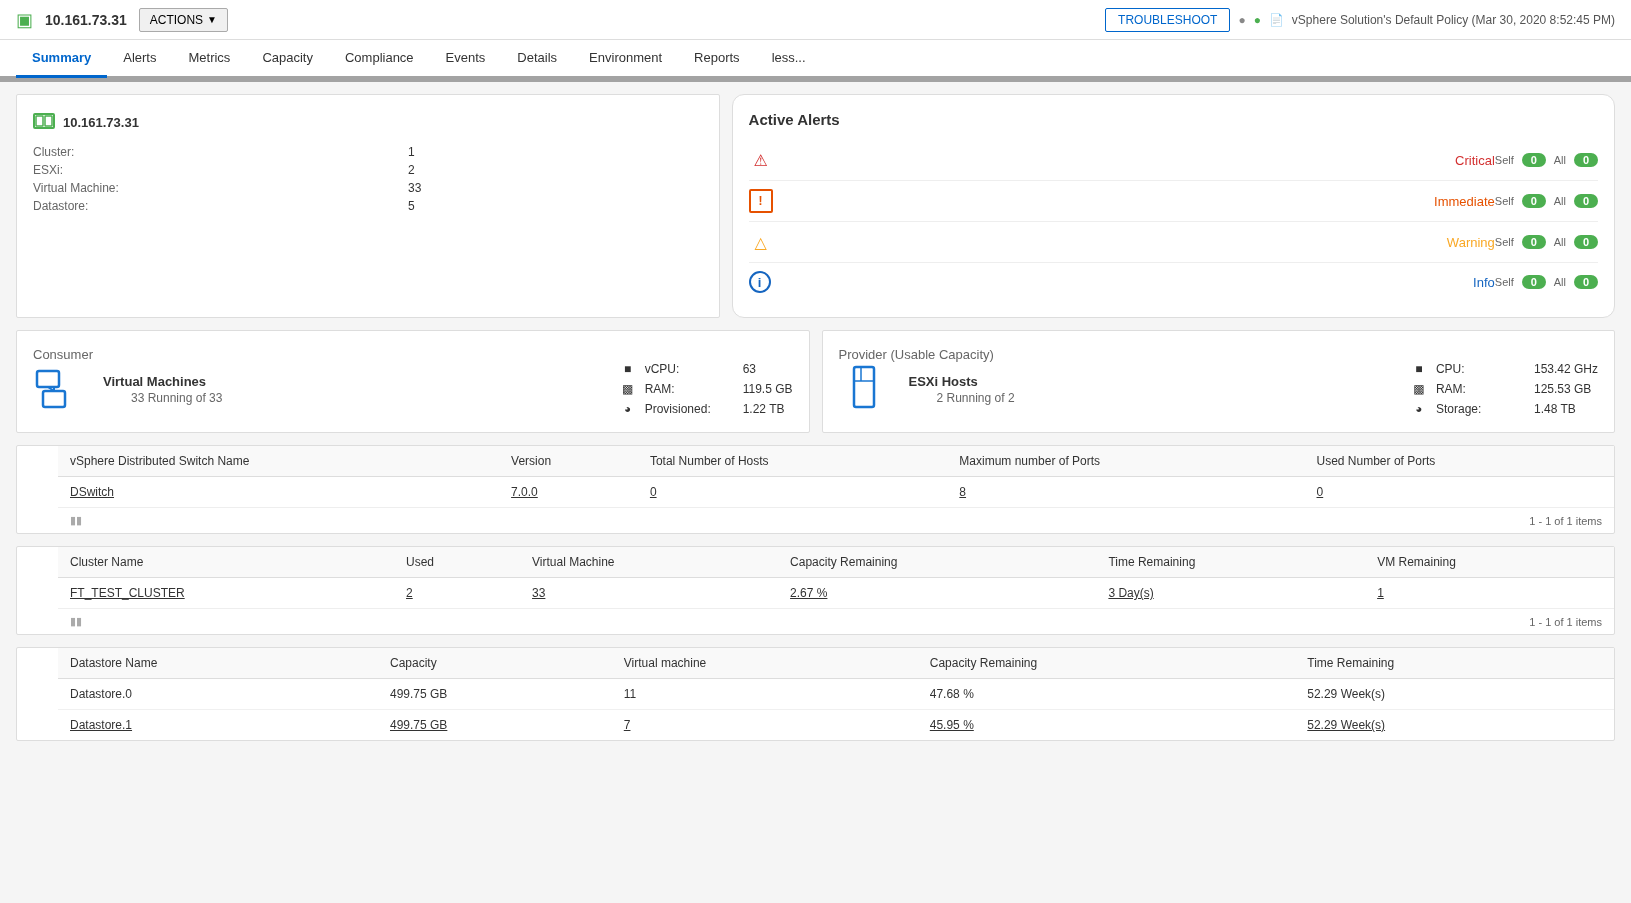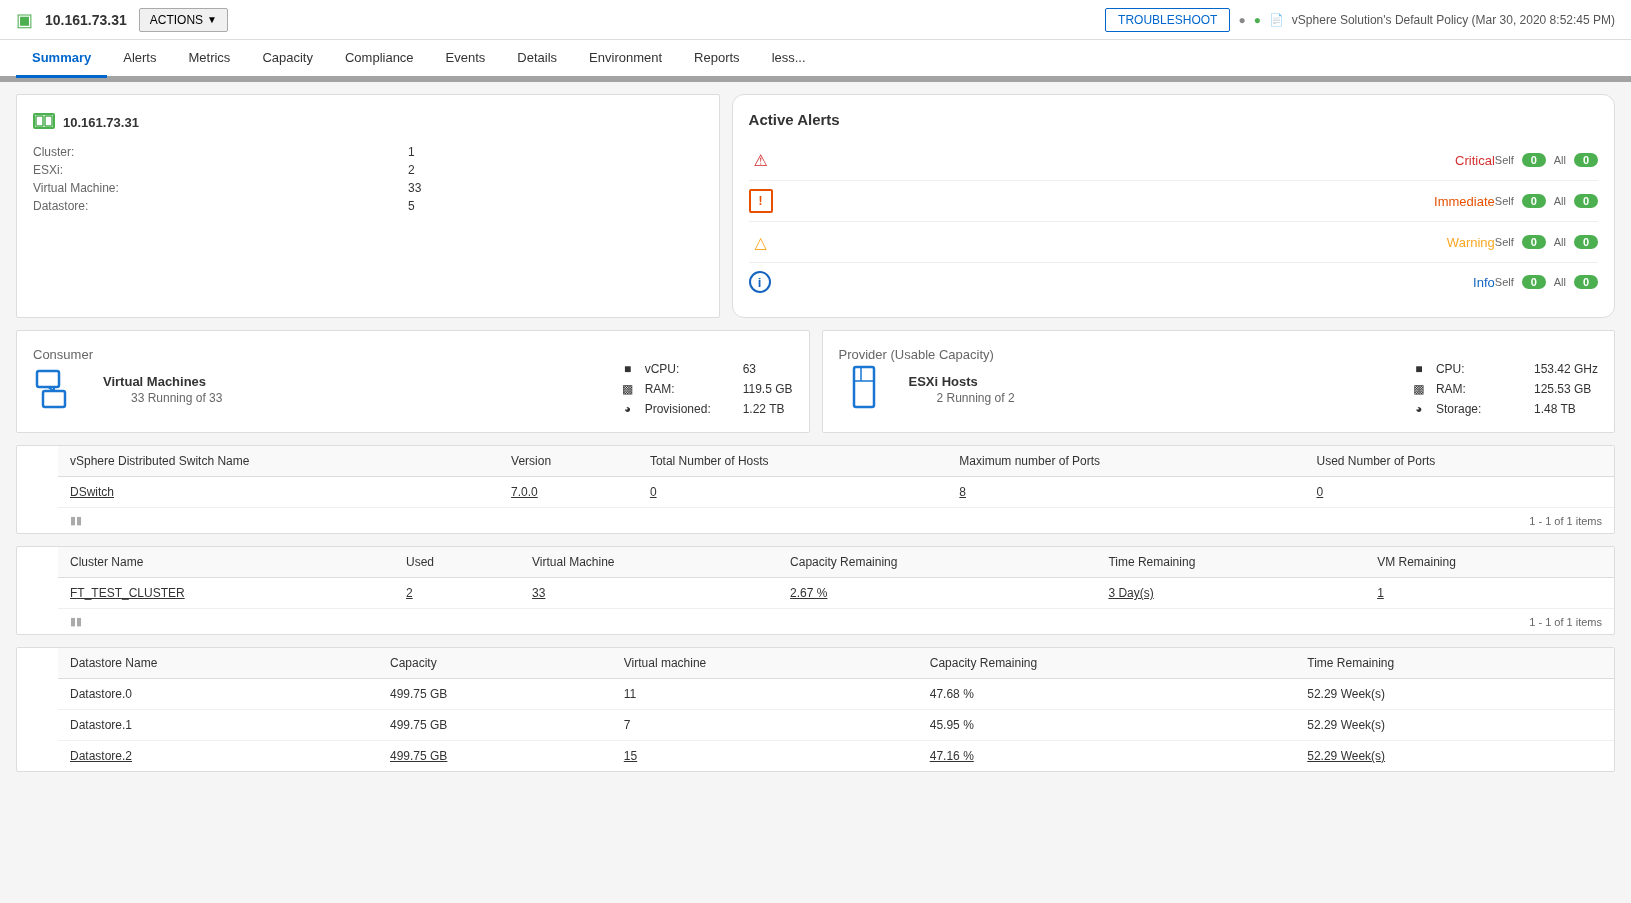--- a/index.html
+++ b/index.html
@@ -363,24 +363,17 @@
           <td>47.68 %</td>
           <td>52.29 Week(s)</td>
         </tr>
         <tr>
           <td class="link-cell">Datastore.1</td>
           <td>499.75 GB</td>
           <td>7</td>
           <td>45.95 %</td>
           <td>52.29 Week(s)</td>
         </tr>
-        <tr>
-          <td class="link-cell">Datastore.2</td>
-          <td>499.75 GB</td>
-          <td>15</td>
-          <td>47.16 %</td>
-          <td>52.29 Week(s)</td>
-        </tr>
       </tbody>
     </table>
   </div>
 
 </div>
 
 </body></html>

